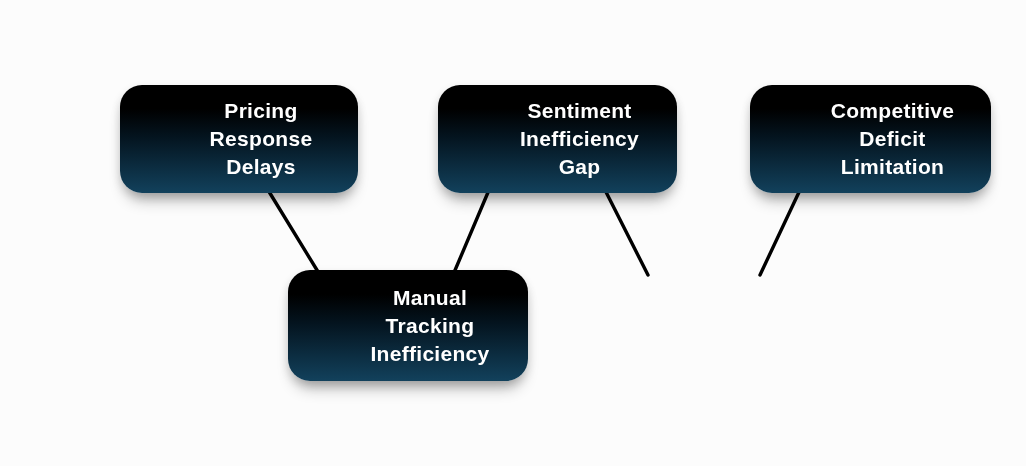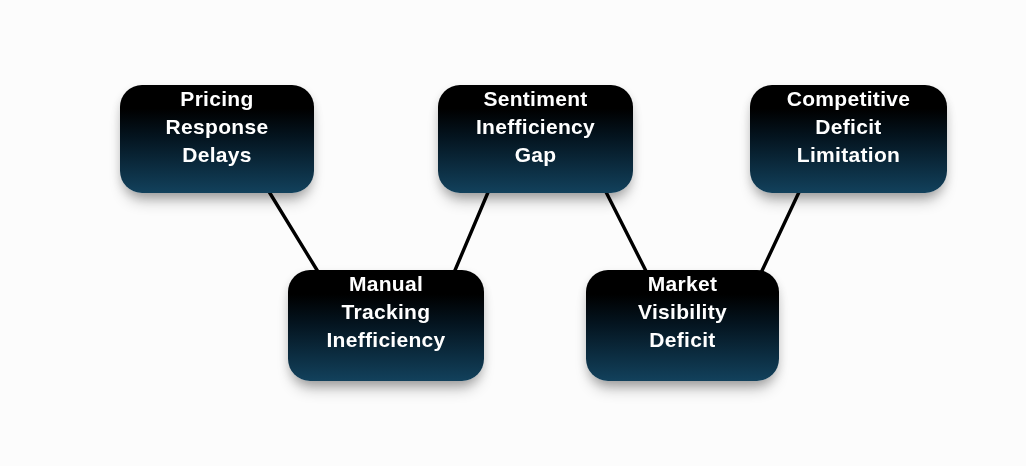--- a/index.html
+++ b/index.html
@@ -38,23 +38,24 @@
     position:absolute;
     border-radius:22px;
     background:linear-gradient(180deg,
       var(--node-top) 0%,
       var(--node-top) 22%,
       var(--node-mid) 48%,
       var(--node-bottom) 100%);
     box-shadow:0 12px 16px -6px rgba(0,0,0,0.32),
                0 4px 10px rgba(0,0,0,0.14);
     display:flex;
-    align-items:flex-start;
+    align-items:center;
     justify-content:center;
     text-align:center;
+    padding-left:44px;
   }
   .node-label{
     color:var(--node-text);
     font-size:21px;
     line-height:28px;
     font-weight:600;
     letter-spacing:0.3px;
     white-space:pre-line;
   }
   .n1{left:120px;top:85px;width:194px;height:108px;}
@@ -92,19 +93,14 @@
 Deficit
 Limitation</span>
   </div>
 
   <div class="node n4">
     <span class="node-label">Manual
 Tracking
 Inefficiency</span>
   </div>
 
-  <div class="node n5">
-    <span class="node-label">Market
-Visibility
-Deficit</span>
-  </div>
 
 </div>
 
 </body></html>

